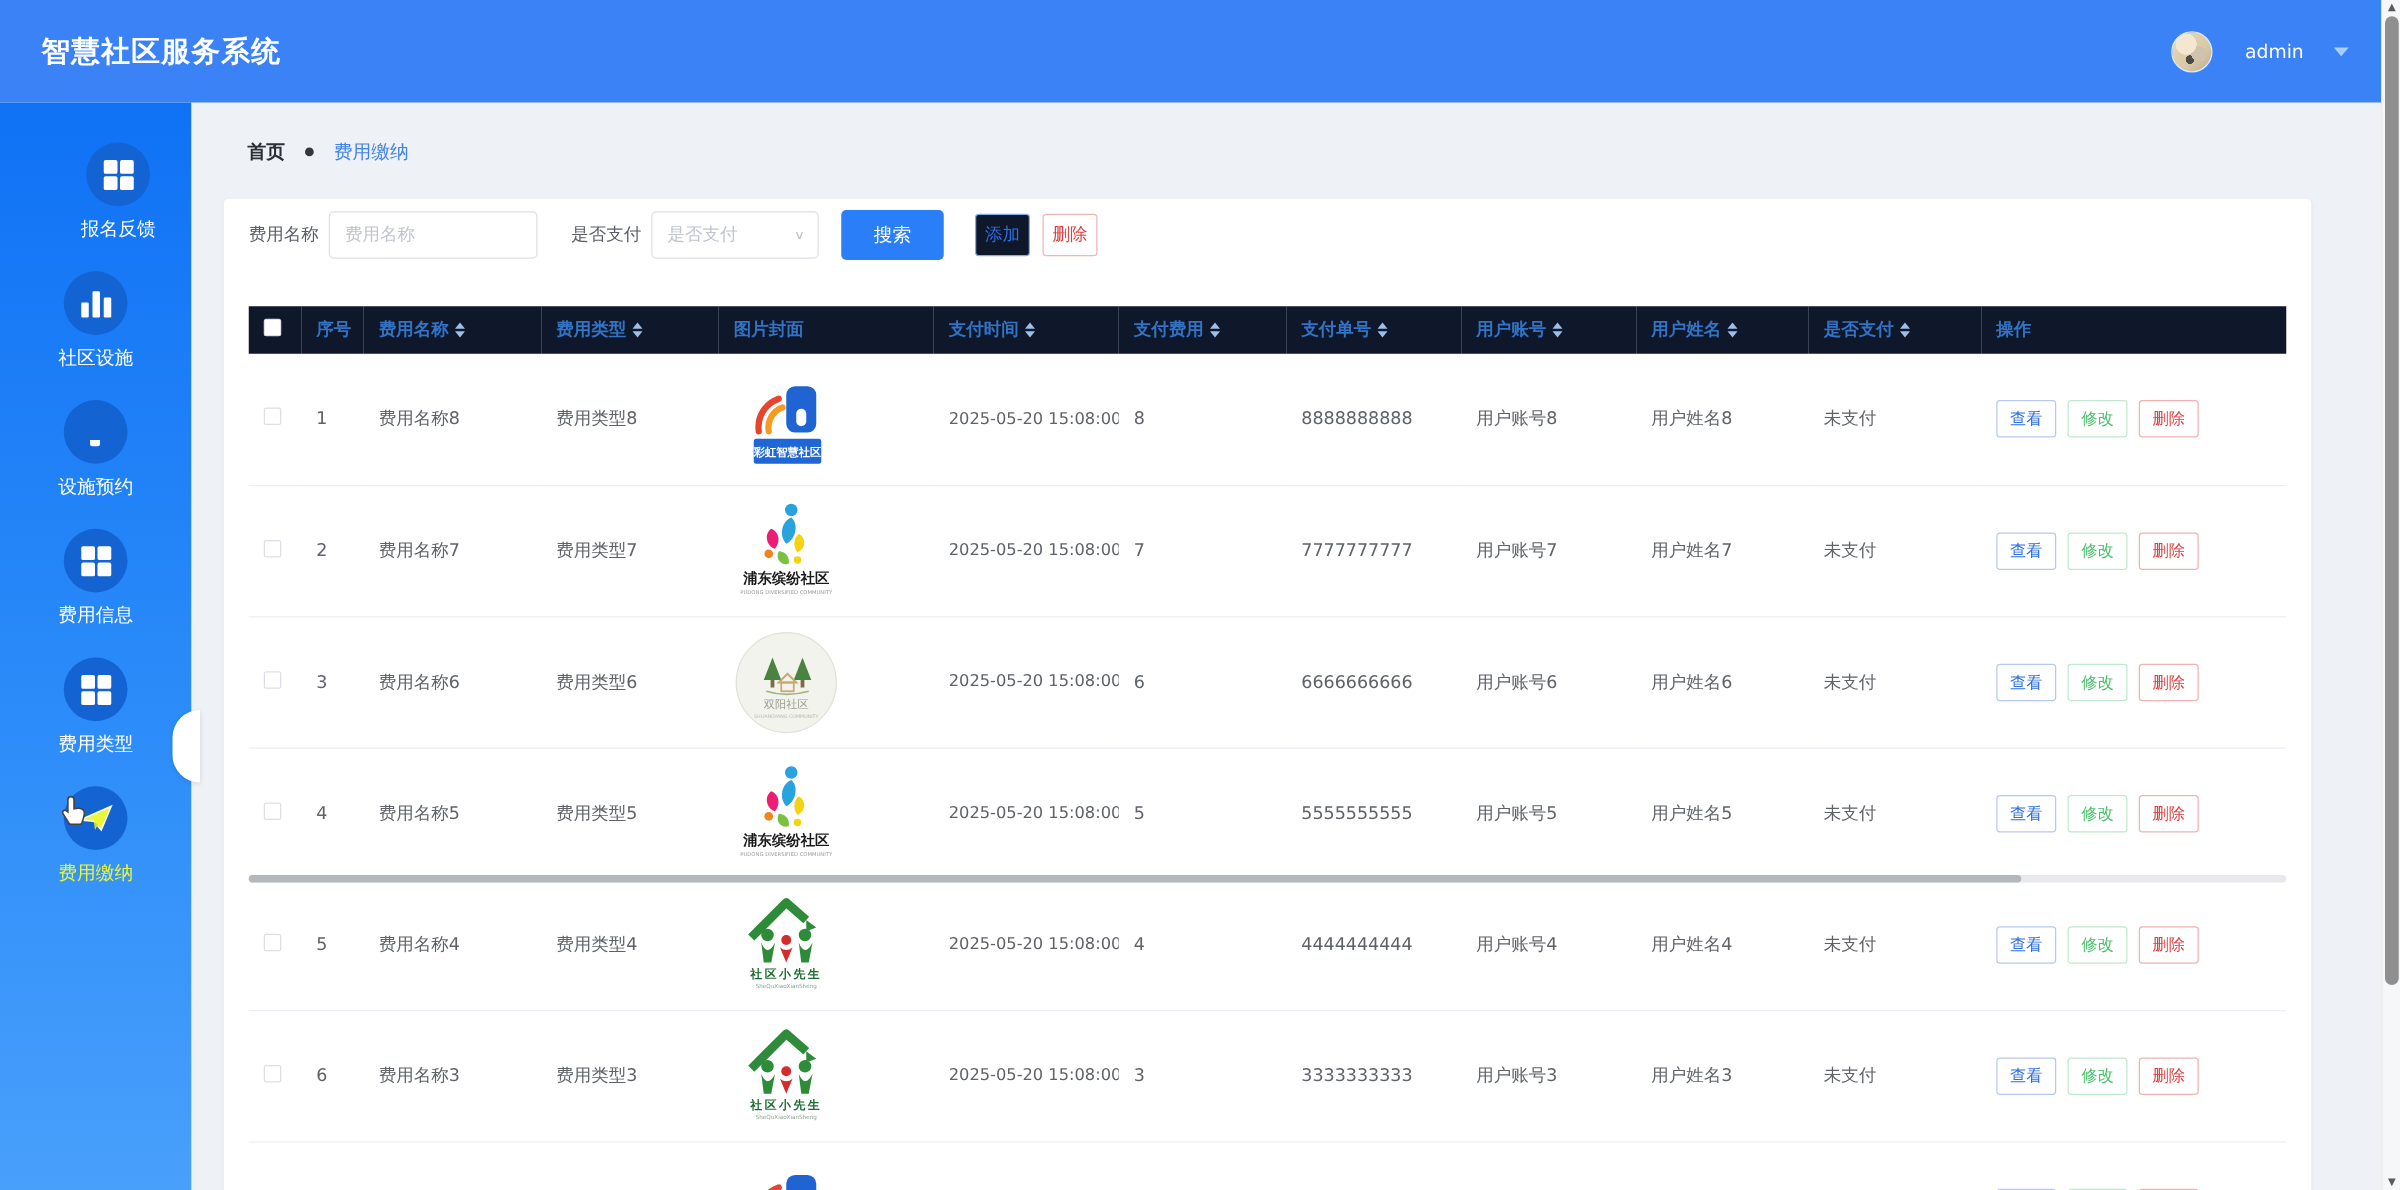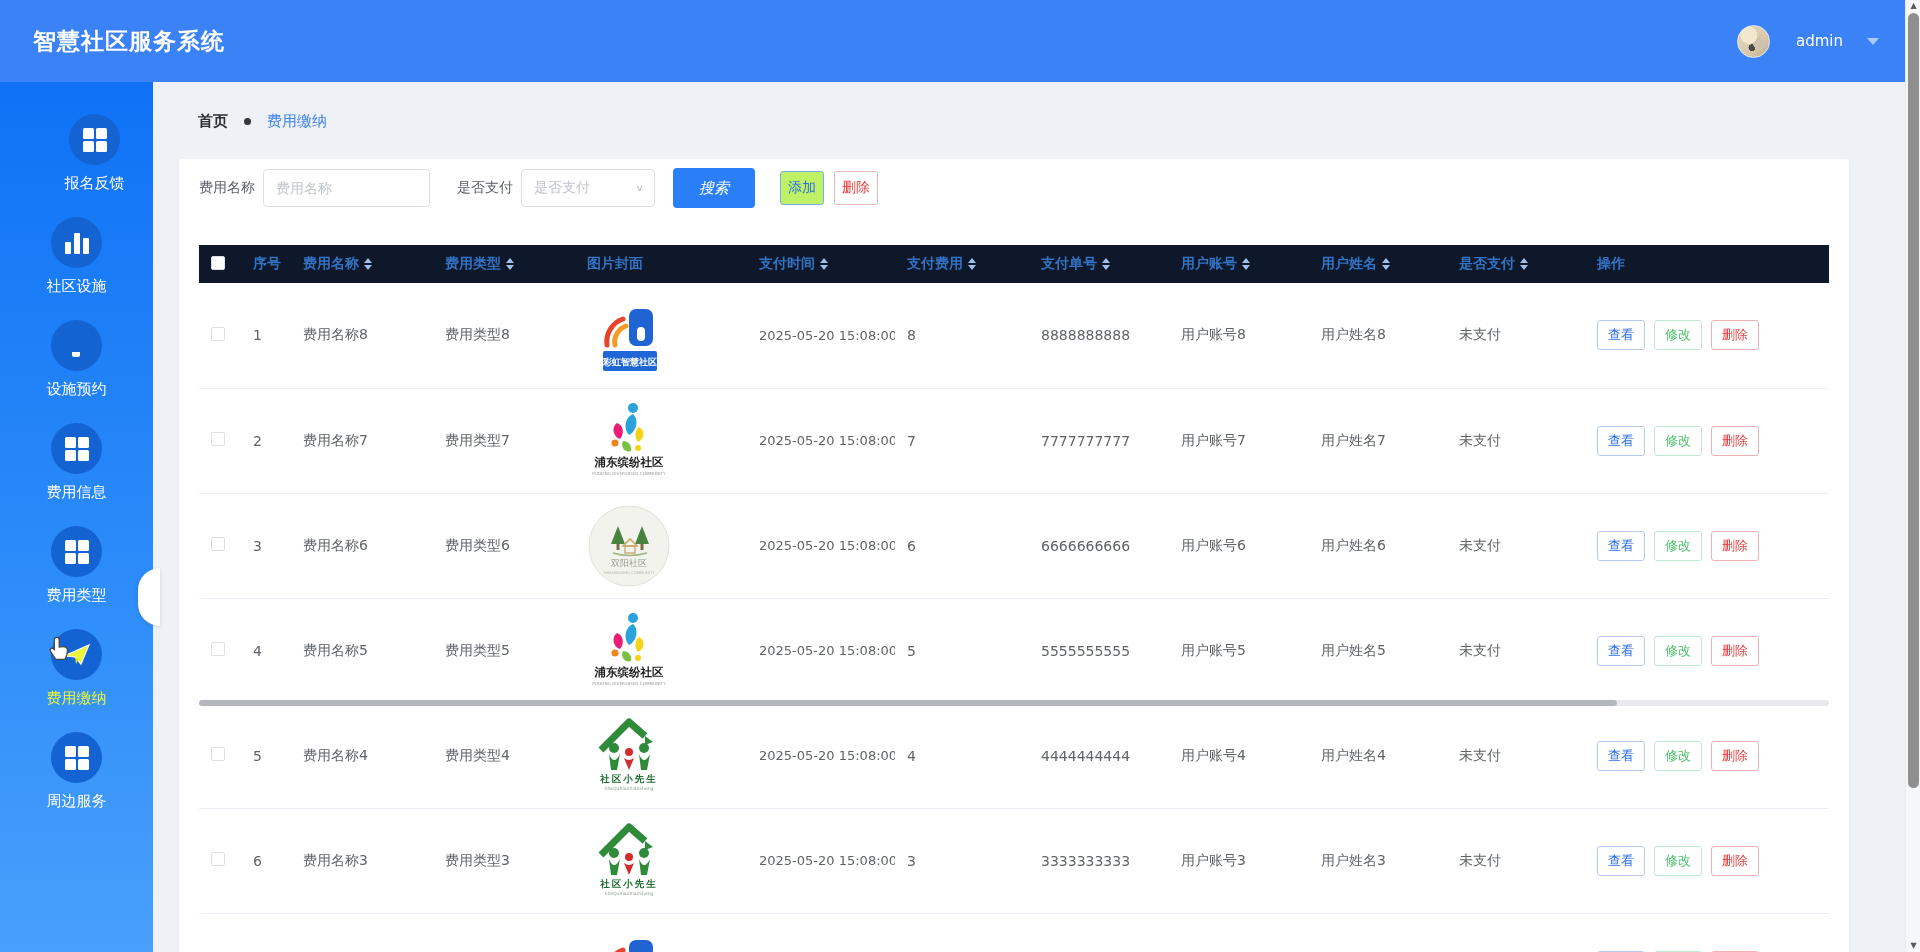--- a/index.html
+++ b/index.html
@@ -55,22 +55,22 @@
 
   
   .search-bar { position:absolute; left:20px; top:9px; height:40px; display:flex; align-items:center; }
   .form-label { font-size:14px; color:#5a5e66; margin-right:8px; }
   .text-input { width:167px; height:38px; border:1px solid #dcdfe6; border-radius:4px; background:#fff; padding:0 12px; font-size:14px; color:#606266; font-family:inherit; }
   .text-input::placeholder { color:#c0c4cc; }
   .select-box { width:134px; height:38px; border:1px solid #dcdfe6; border-radius:4px; background:#fff; margin-right:18px; display:flex; align-items:center; justify-content:space-between; padding:0 10px 0 12px; cursor:pointer; }
   .select-placeholder { font-size:14px; color:#c0c4cc; }
   .select-caret { font-size:12px; color:#c0c4cc; transform:scaleY(.8); }
   .gap1 { width:27px; }
-  .btn-search { width:82px; height:40px; background:#2a7ef8; color:#fff; border:none; border-radius:4px; font-size:15px; cursor:pointer; font-family:inherit;font-style:italic; }
-  .btn-add { width:44px; height:34px; margin-left:25px; background:#bef264; border:1px solid #7fabf3; color:#2d6fe4; border-radius:3px; font-size:14px; cursor:pointer; font-family:inherit; }
+  .btn-search { width:82px; height:40px; background:#2a7ef8; color:#fff; border:none; border-radius:4px; font-size:15px; cursor:pointer; font-family:inherit; }
+  .btn-add { width:44px; height:34px; margin-left:25px; background:#0f172a; border:1px solid #7fabf3; color:#2d6fe4; border-radius:3px; font-size:14px; cursor:pointer; font-family:inherit; }
   .btn-del { width:44px; height:34px; margin-left:10px; background:#fff; border:1px solid #f0b5b5; color:#e03e3e; border-radius:3px; font-size:14px; cursor:pointer; font-family:inherit; }
 
   
   .fee-table { position:absolute; left:20px; top:86px; border-collapse:collapse; table-layout:fixed; width:1630px; font-size:14px; color:#5f6368; }
   .fee-table th { background:#0f172a; color:#3273c4; font-weight:bold; font-size:14px; height:38px; text-align:left; padding:0 0 0 12px; white-space:nowrap; }
   .fee-table td { height:105px; border-bottom:1px solid #ebeef5; padding:0 0 0 12px; white-space:nowrap; overflow:hidden; }
   .fee-table .c-time { font-size:13px; }
   .th-inner { display:inline-flex; align-items:center; }
   .sort-caret { display:inline-flex; flex-direction:column; margin-left:5px; }
   .sort-caret i { width:0; height:0; border-left:4px solid transparent; border-right:4px solid transparent; display:block; }
@@ -152,31 +152,20 @@
       <div class="side-label">费用类型</div>
     </div>
     <div class="side-item active">
       <div class="side-icon-circle">
         <svg width="30" height="26" viewBox="0 0 30 26">
           <path d="M2 14 L27 3 L19 22 L13 15 Z" fill="#eaf637" stroke="#fff" stroke-width="1.2"></path>
           <path d="M13 15 L14 22 L16.5 17.5" fill="#cfe02a"></path>
         </svg>
       </div>
       <div class="side-label">费用缴纳</div>
-    </div>
-    <div class="side-item">
-      <div class="side-icon-circle">
-        <span class="ic-grid">
-          <i></i>
-          <i></i>
-          <i></i>
-          <i></i>
-        </span>
-      </div>
-      <div class="side-label">周边服务</div>
     </div>
   </div>
 <div class="collapse-tab"></div>
 <svg class="cursor-hand" width="24" height="26" viewBox="0 0 18 20">
   <path d="M6.5 1c1.1 0 1.9.8 1.9 1.9v5.6l1.2-.2c3-.6 5.2.5 5.2 2.7 0 .3-.6 4.2-1.6 6.3-.2.4-.5.7-1 .7H6.4c-.4 0-.8-.2-1-.5C4.3 15.8 2 12.2 1.6 11.5c-.8-1.2.7-2.7 1.9-1.9l1.1.8V2.9C4.6 1.8 5.4 1 6.5 1z" fill="#ffffff" stroke="#444" stroke-width="1"></path>
 </svg>
 
 <div class="main">
   <div class="breadcrumb">
     <span class="crumb-home">首页</span>

